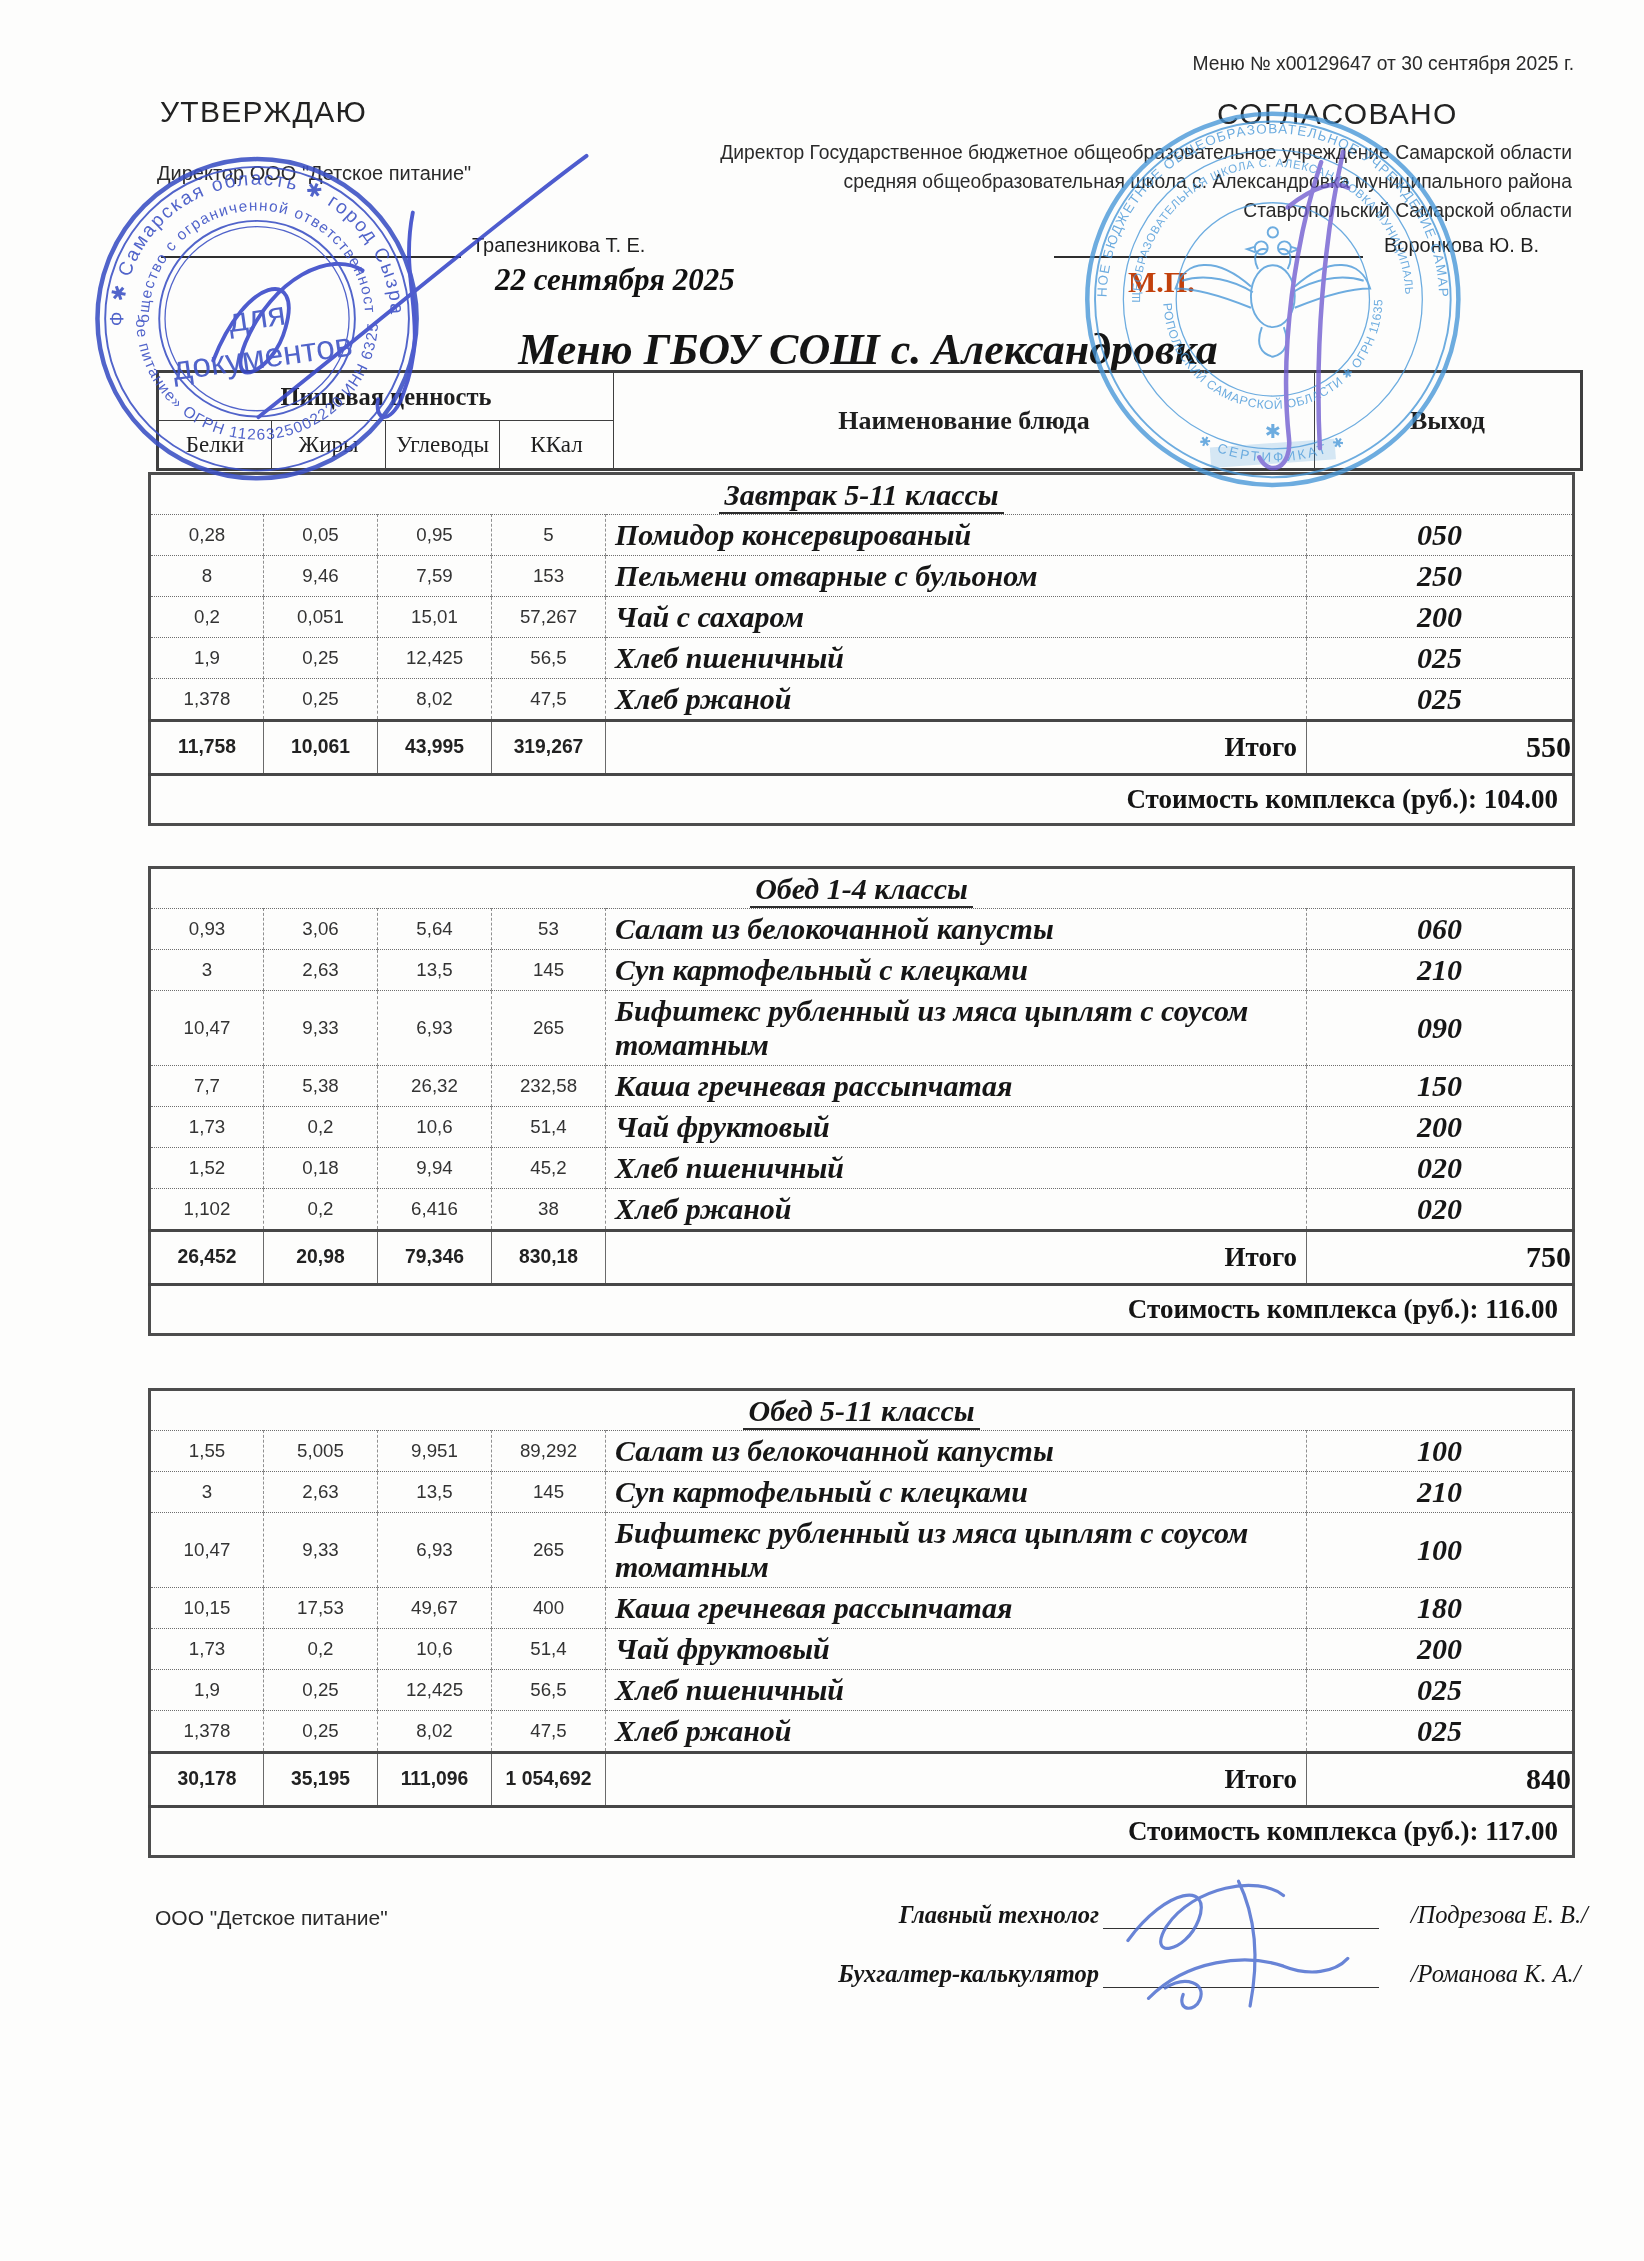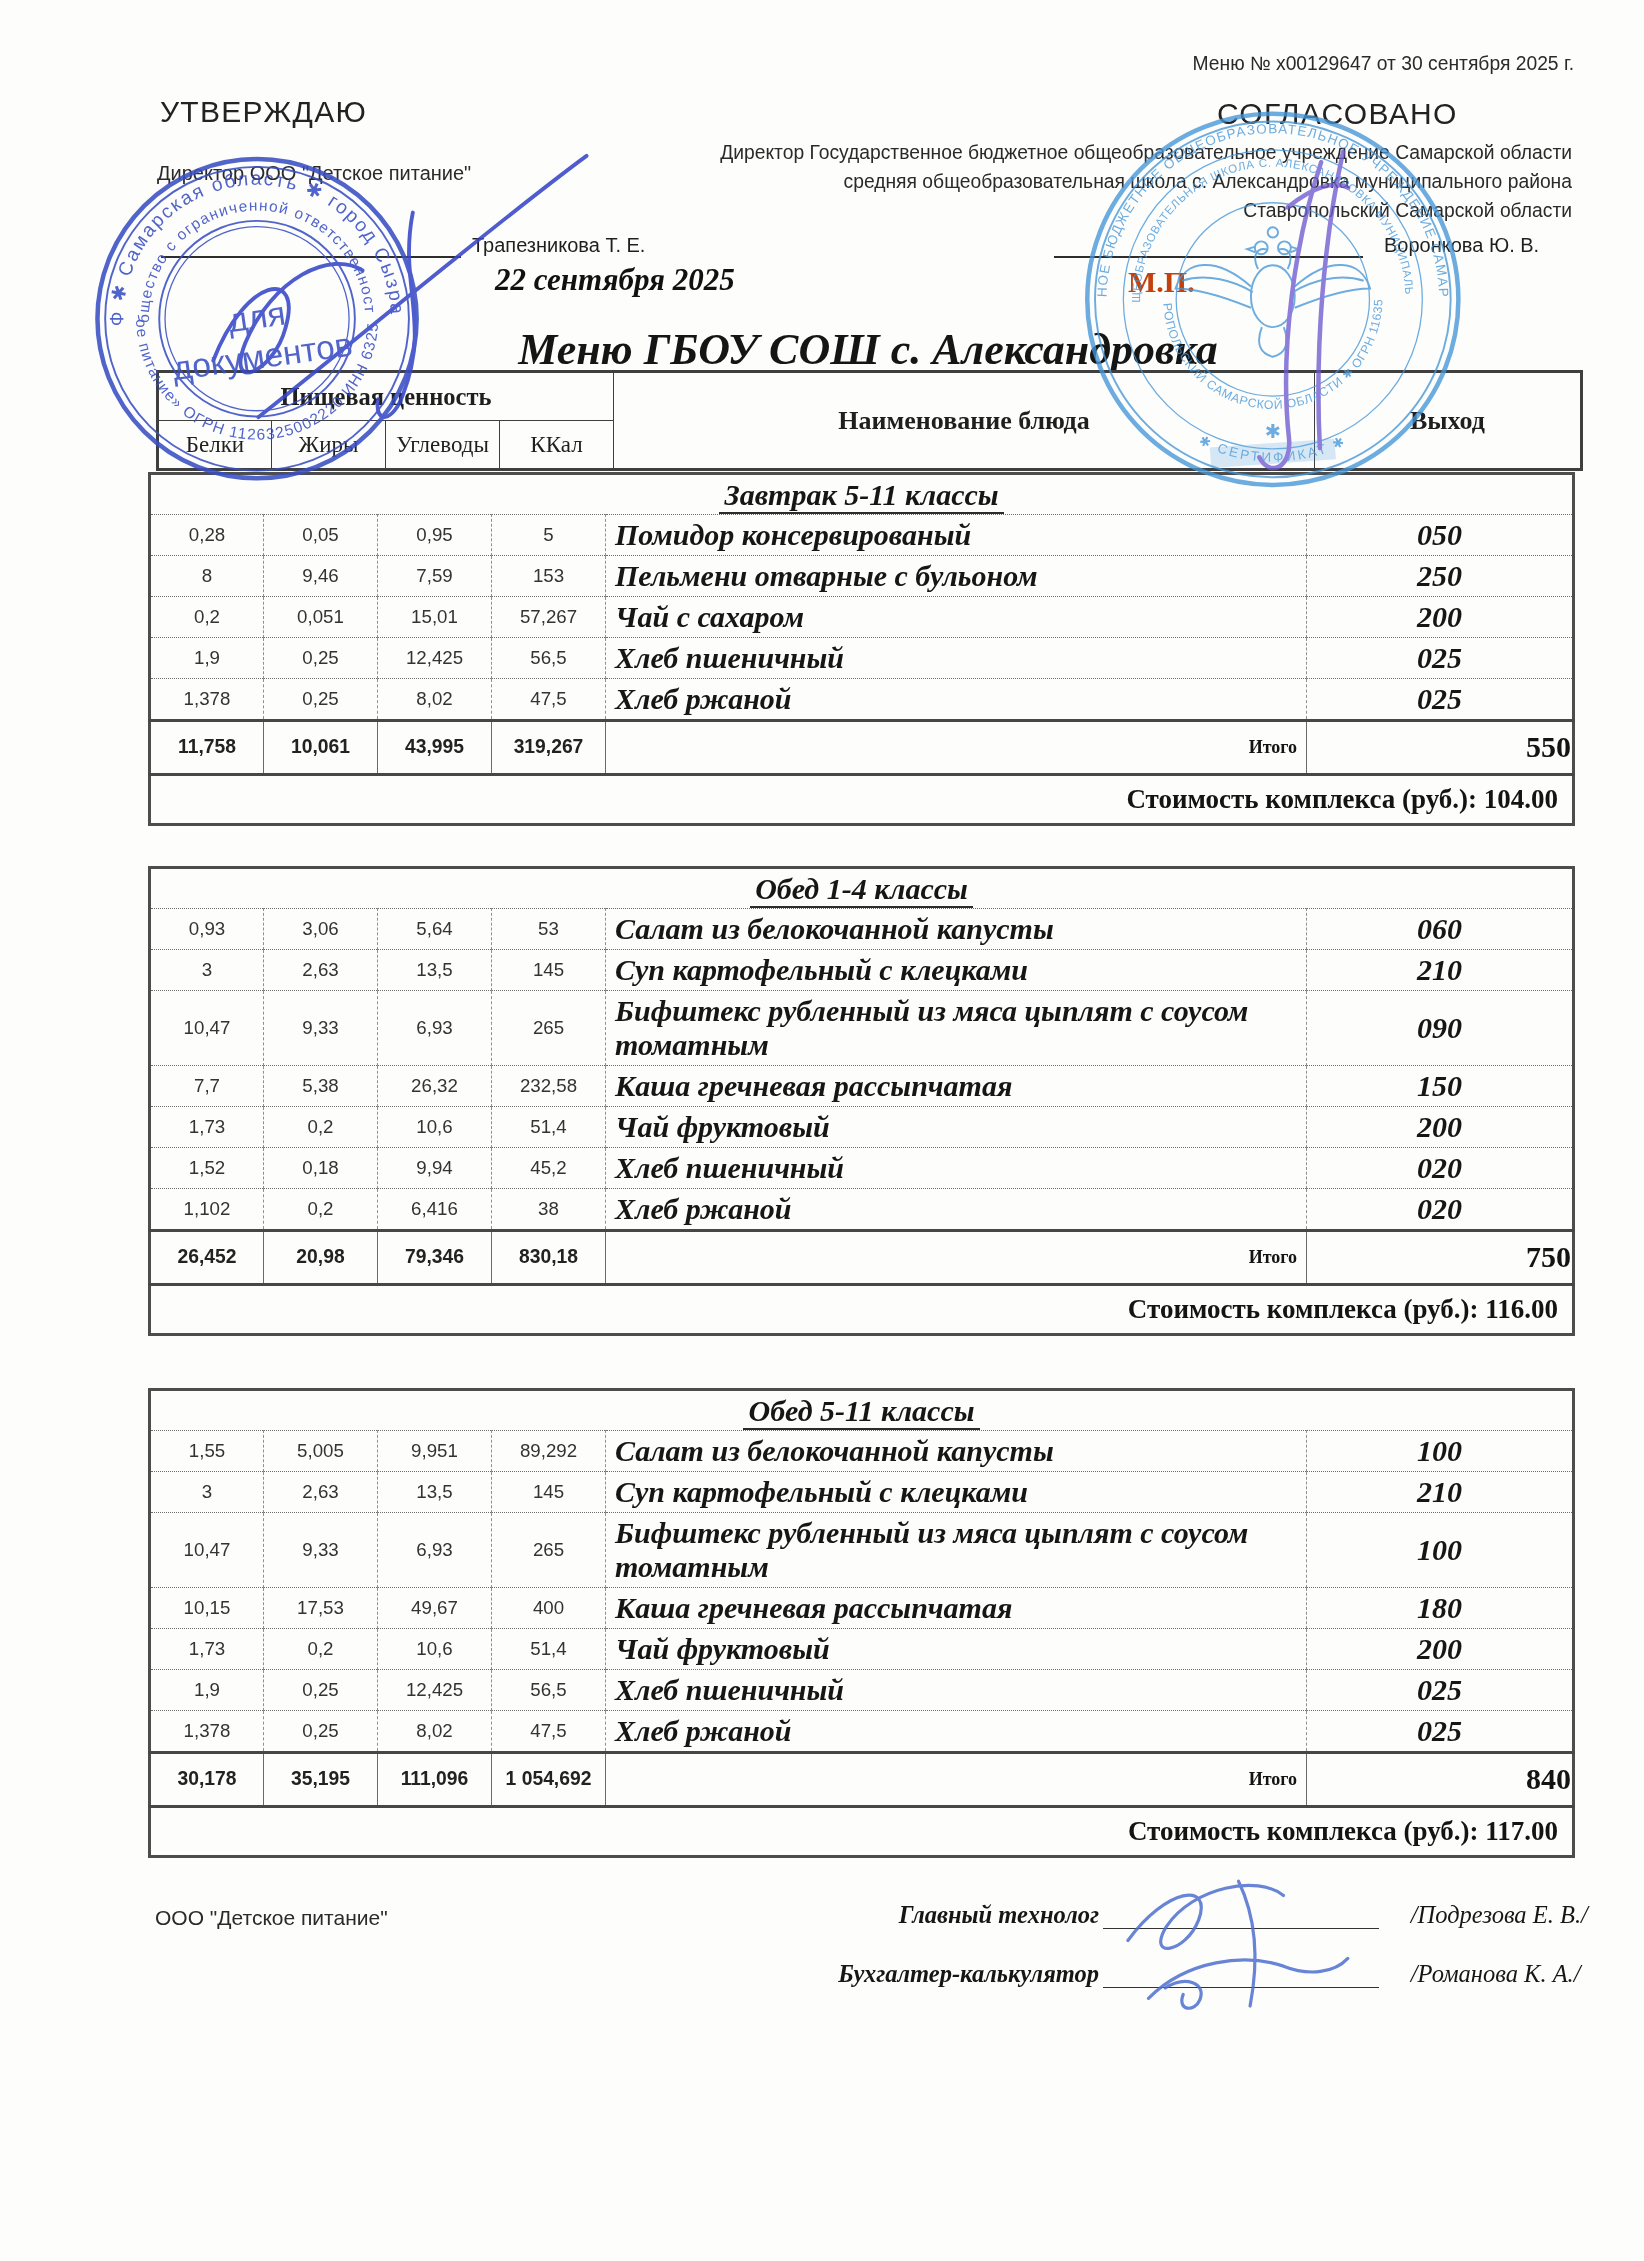--- a/index.html
+++ b/index.html
@@ -40,21 +40,21 @@
   .sec-title{font-family:"Liberation Serif",serif;font-style:italic;font-weight:bold;font-size:30px;
     border-bottom:2.6px solid #2b2b2b;padding:0 5.2px 1.3px 5.2px;color:#161616;}
   .data-row td{border-top:1.9px dotted #6e6e6e;vertical-align:middle;}
   .data-row{height:41px;}
   td.num{font-size:18.7px;color:#333;text-align:center;border-right:1.3px dashed #909090;}
   td.dish{font-family:"Liberation Serif",serif;font-style:italic;font-weight:bold;font-size:30px;line-height:1.15;
     padding:2.6px 6.4px 2.6px 9px;border-right:1.3px dashed #909090;color:#161616;}
   td.out{font-family:"Liberation Serif",serif;font-style:italic;font-weight:bold;font-size:30px;text-align:center;color:#161616;}
   .total-row td{border-top:3.2px solid #474747;border-bottom:3.2px solid #474747;height:49px;vertical-align:middle;}
   td.tnum{font-weight:bold;font-size:19.3px;text-align:center;border-right:1.3px solid #6a6a6a;color:#222;}
-  td.tlabel{font-family:"Liberation Serif",serif;font-weight:bold;font-size:18px;text-align:right;
+  td.tlabel{font-family:"Liberation Serif",serif;font-weight:bold;font-size:27px;text-align:right;
     padding-right:9px;border-right:1.3px solid #6a6a6a;color:#141414;margin-top:36px;}
   td.tout{font-family:"Liberation Serif",serif;font-weight:bold;font-size:30px;text-align:right;color:#141414;}
   .cost-row td{height:45px;text-align:right;vertical-align:middle;
     font-family:"Liberation Serif",serif;font-weight:bold;font-size:27px;padding-right:14px;color:#141414;}
   
   .footer-org{position:absolute;left:155px;top:1906px;font-size:21px;color:#2a2a2a;}
   .frow{position:absolute;left:741px;width:837px;display:flex;align-items:flex-end;}
   .frow-tech{top:1898px;} .frow-acc{top:1957px;}
   .flabel{flex:0 0 358px;text-align:right;font-family:"Liberation Serif",serif;font-style:italic;font-weight:bold;font-size:24.5px;line-height:1.2;color:#161616;}
   .fline{flex:0 0 276px;border-bottom:1.9px solid #333;height:30px;margin:0 3.9px;}

